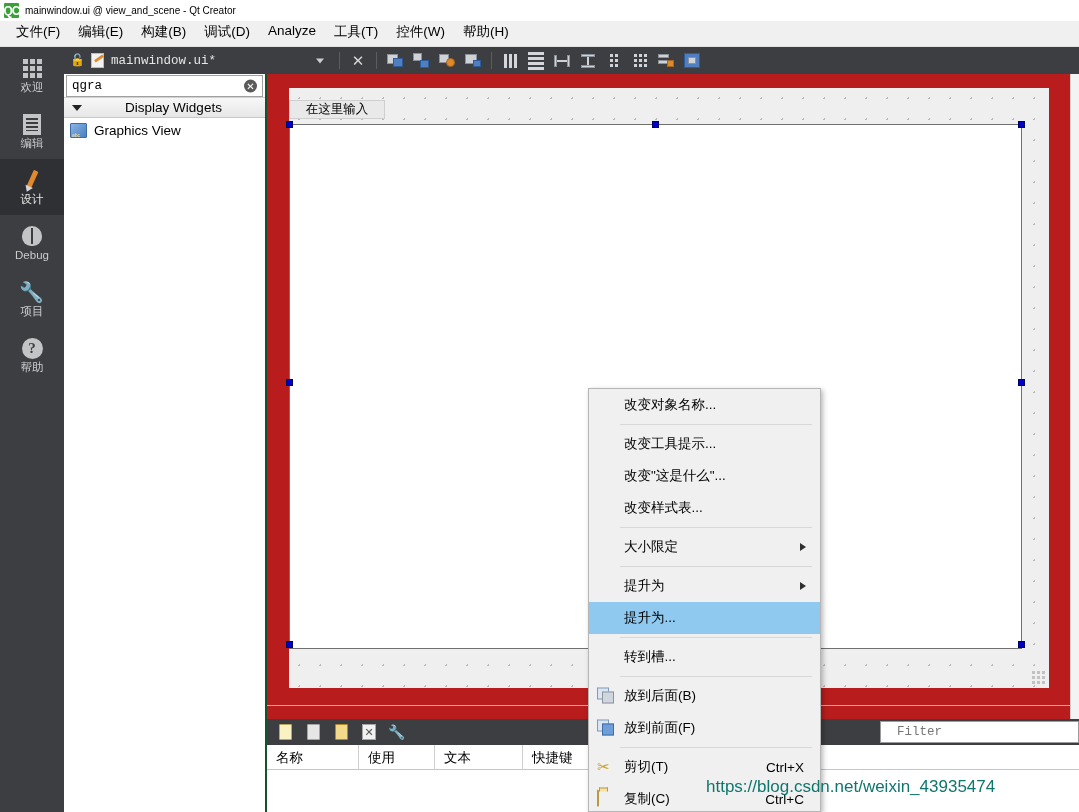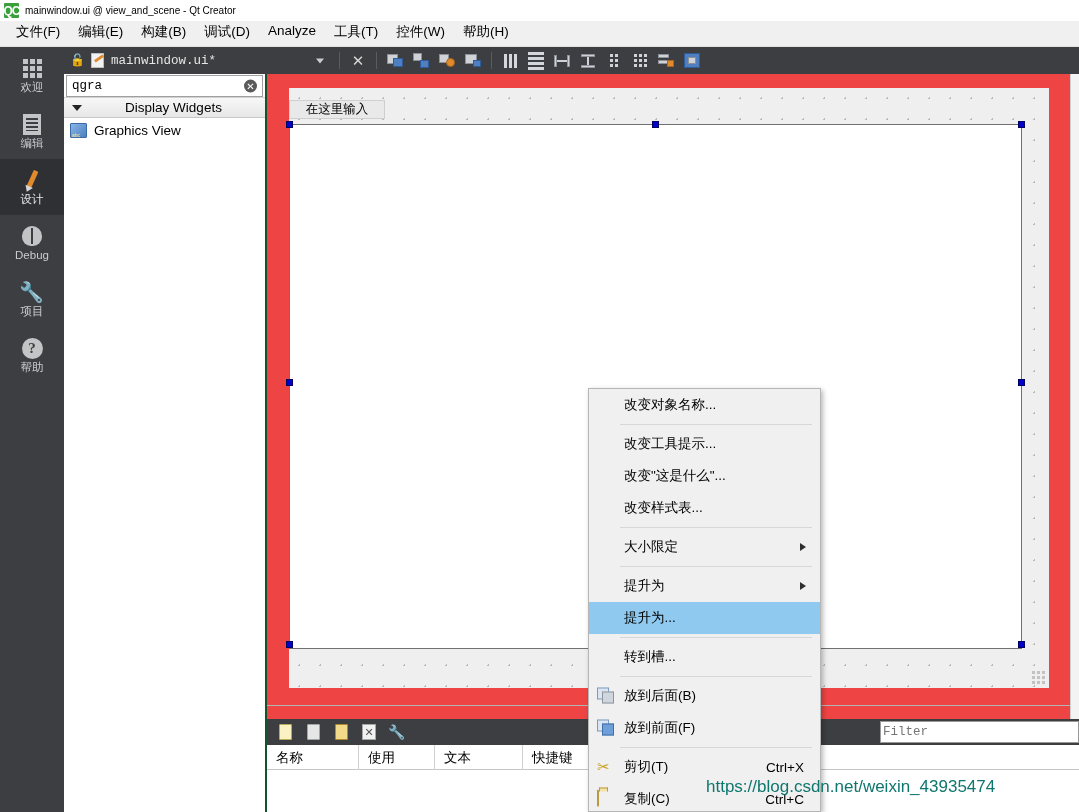--- a/index.html
+++ b/index.html
@@ -164,21 +164,21 @@
     border: 1px solid #3c6ba5; border-radius: 1px;
   }
   .gv-icon::after {
     content: "abc"; position: absolute; left: 1px; bottom: -1px; font-size: 5px;
     color: #ffe9a0; font-family: "Liberation Sans", sans-serif;
   }
 
   
   .canvas {
     position: absolute; left: 267px; top: 74px; width: 812px; height: 645px;
-    background: #ef4444; overflow: hidden;
+    background: #b91c1c; overflow: hidden;
   }
   .form-area {
     position: absolute; left: 22px; top: 14px; width: 760px; height: 600px;
     background-color: #efefef;
     background-image: radial-gradient(#b9b9b9 1px, transparent 1px);
     background-size: 21px 21px; background-position: 0 0;
   }
   .mainwindow-widget {
     position: absolute; left: 0px; top: 36px; width: 733px; height: 525px;
     background: #ffffff; border: 1px solid #707070;
@@ -220,21 +220,21 @@
     border: 1px solid #b9a95c; border-radius: 1px; }
   .pg-icon.dim { background: #e6e6e6; border-color: #a5a5a5; }
   .pg-icon.pasteish { background: #f3d98a; border-color: #b08b2c; }
   .xbox { width: 14px; height: 16px; background: #f1f1f1; border: 1px solid #a6a6a6;
     color: #555555; font-size: 11px; display: flex; align-items: center;
     justify-content: center; }
   .wrench2 { color: #d5d5d5; font-size: 14px; }
   .ap-filter {
     position: absolute; right: 0; top: 2px; width: 199px; height: 22px;
     background: #ffffff; border: 1px solid #9a9a9a;
-    display: flex; align-items: center; padding-left: 2px;
+    display: flex; align-items: center; padding-left: 16px;
   }
   .ap-filter input {
     border: 0; outline: 0; width: 100%; font-size: 12.5px; color: #000000;
     font-family: "Liberation Mono", monospace; background: transparent;
   }
   .ap-header {
     height: 25px; display: flex; border-bottom: 1px solid #c6c6c6; background: #ffffff;
   }
   .ap-col {
     font-size: 13.5px; color: #000000; display: flex; align-items: center;

